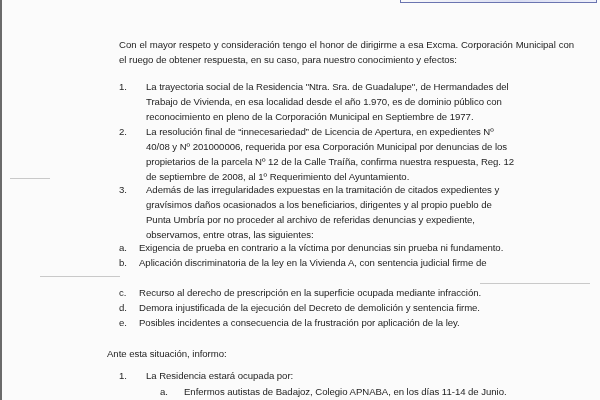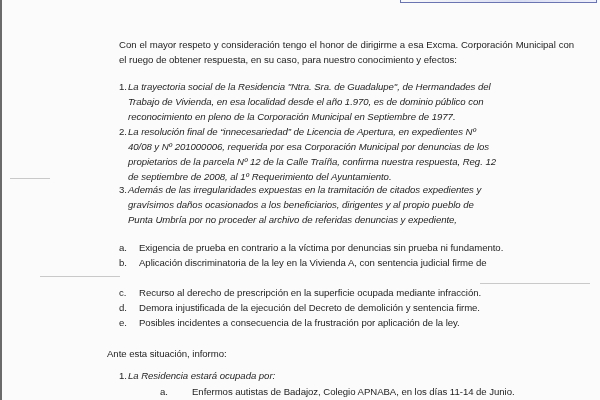--- a/index.html
+++ b/index.html
@@ -28,28 +28,28 @@
     .para {
       position: absolute; left: 119px; width: 455px; text-align: justify;
     }
     .list-item {
       position: absolute; left: 119px; width: 455px;
     }
     .list-item .num {
       position: absolute; left: 0; top: 0; width: 20px; text-align: left;
     }
     .list-item .txt {
-      position: absolute; left: 9px; width: 435px; text-align: justify; text-align-last: left; font-style: italic;
+      position: absolute; left: 27px; width: 435px; text-align: justify; text-align-last: left;
     }
     .sub-item { position: absolute; left: 119px; width: 460px; }
     .sub-item .num { position: absolute; left: 0; width: 20px; }
     .sub-item .txt { position: absolute; left: 20px; width: 440px; text-align: justify; text-align-last: left; }
     .sub2 { position: absolute; left: 160px; width: 420px; }
     .sub2 .num { position: absolute; left: 0; width: 14px; }
-    .sub2 .txt { position: absolute; left: 32px; width: 406px; }
+    .sub2 .txt { position: absolute; left: 24px; width: 406px; }
   </style>
 </head>
 <body>
 
 <div class="left-edge"></div>
 <div class="stamp-box"></div>
 <div class="fold" style="left:10px; top:178px; width:40px;"></div>
 <div class="fold" style="left:40px; top:276px; width:80px;"></div>
 <div class="fold" style="left:480px; top:283px; width:110px;"></div>
 
@@ -75,20 +75,21 @@
       <div>de septiembre de 2008, al 1º Requerimiento del Ayuntamiento.</div>
     </div>
   </div>
 
   <div class="list-item" style="top:182px;">
     <span class="num">3.</span>
     <div class="txt">
       <div>Además de las irregularidades expuestas en la tramitación de citados expedientes y</div>
       <div>gravísimos daños ocasionados a los beneficiarios, dirigentes y al propio pueblo de</div>
       <div>Punta Umbría por no proceder al archivo de referidas denuncias y expediente,</div>
+      <div>observamos, entre otras, las siguientes:</div>
     </div>
   </div>
 
   <div class="sub-item" style="top:240px;">
     <span class="num">a.</span>
     <div class="txt">Exigencia de prueba en contrario a la víctima por denuncias sin prueba ni fundamento.</div>
   </div>
   <div class="sub-item" style="top:255px;">
     <span class="num">b.</span>
     <div class="txt">

